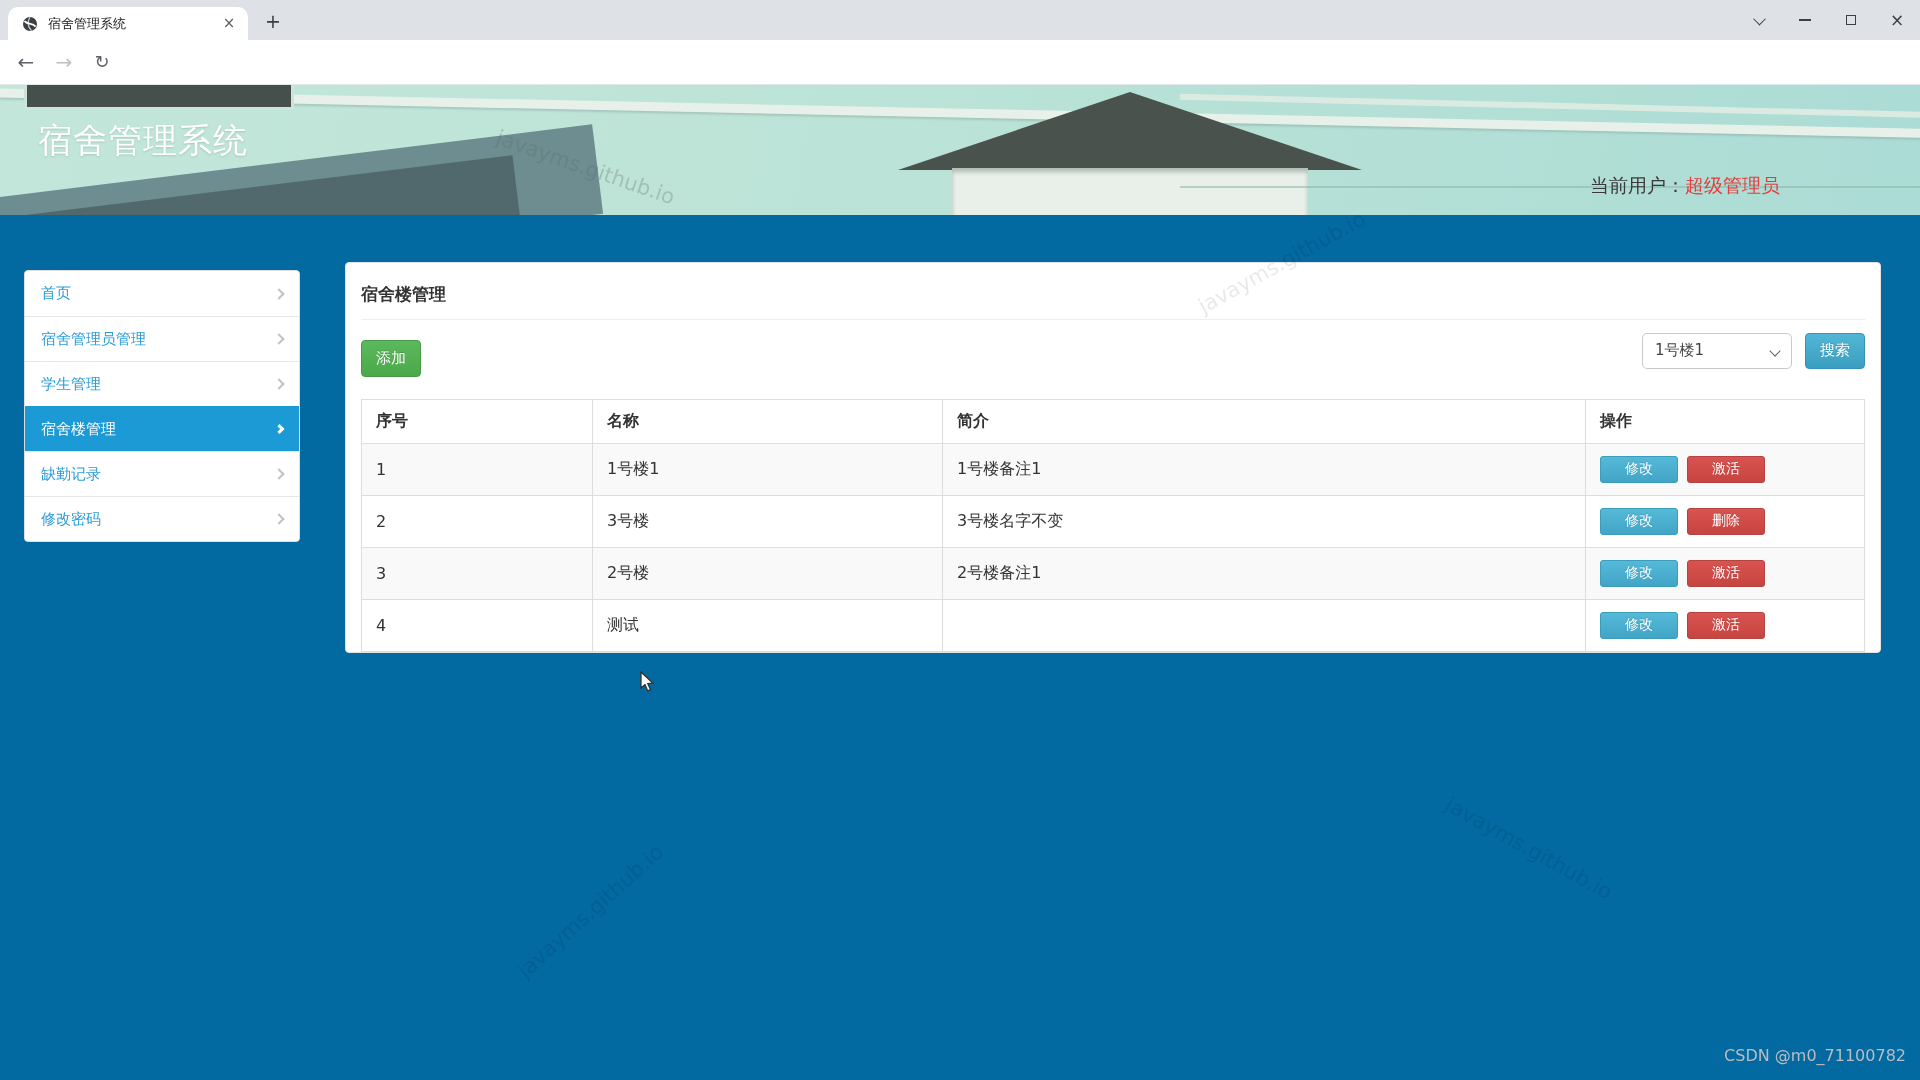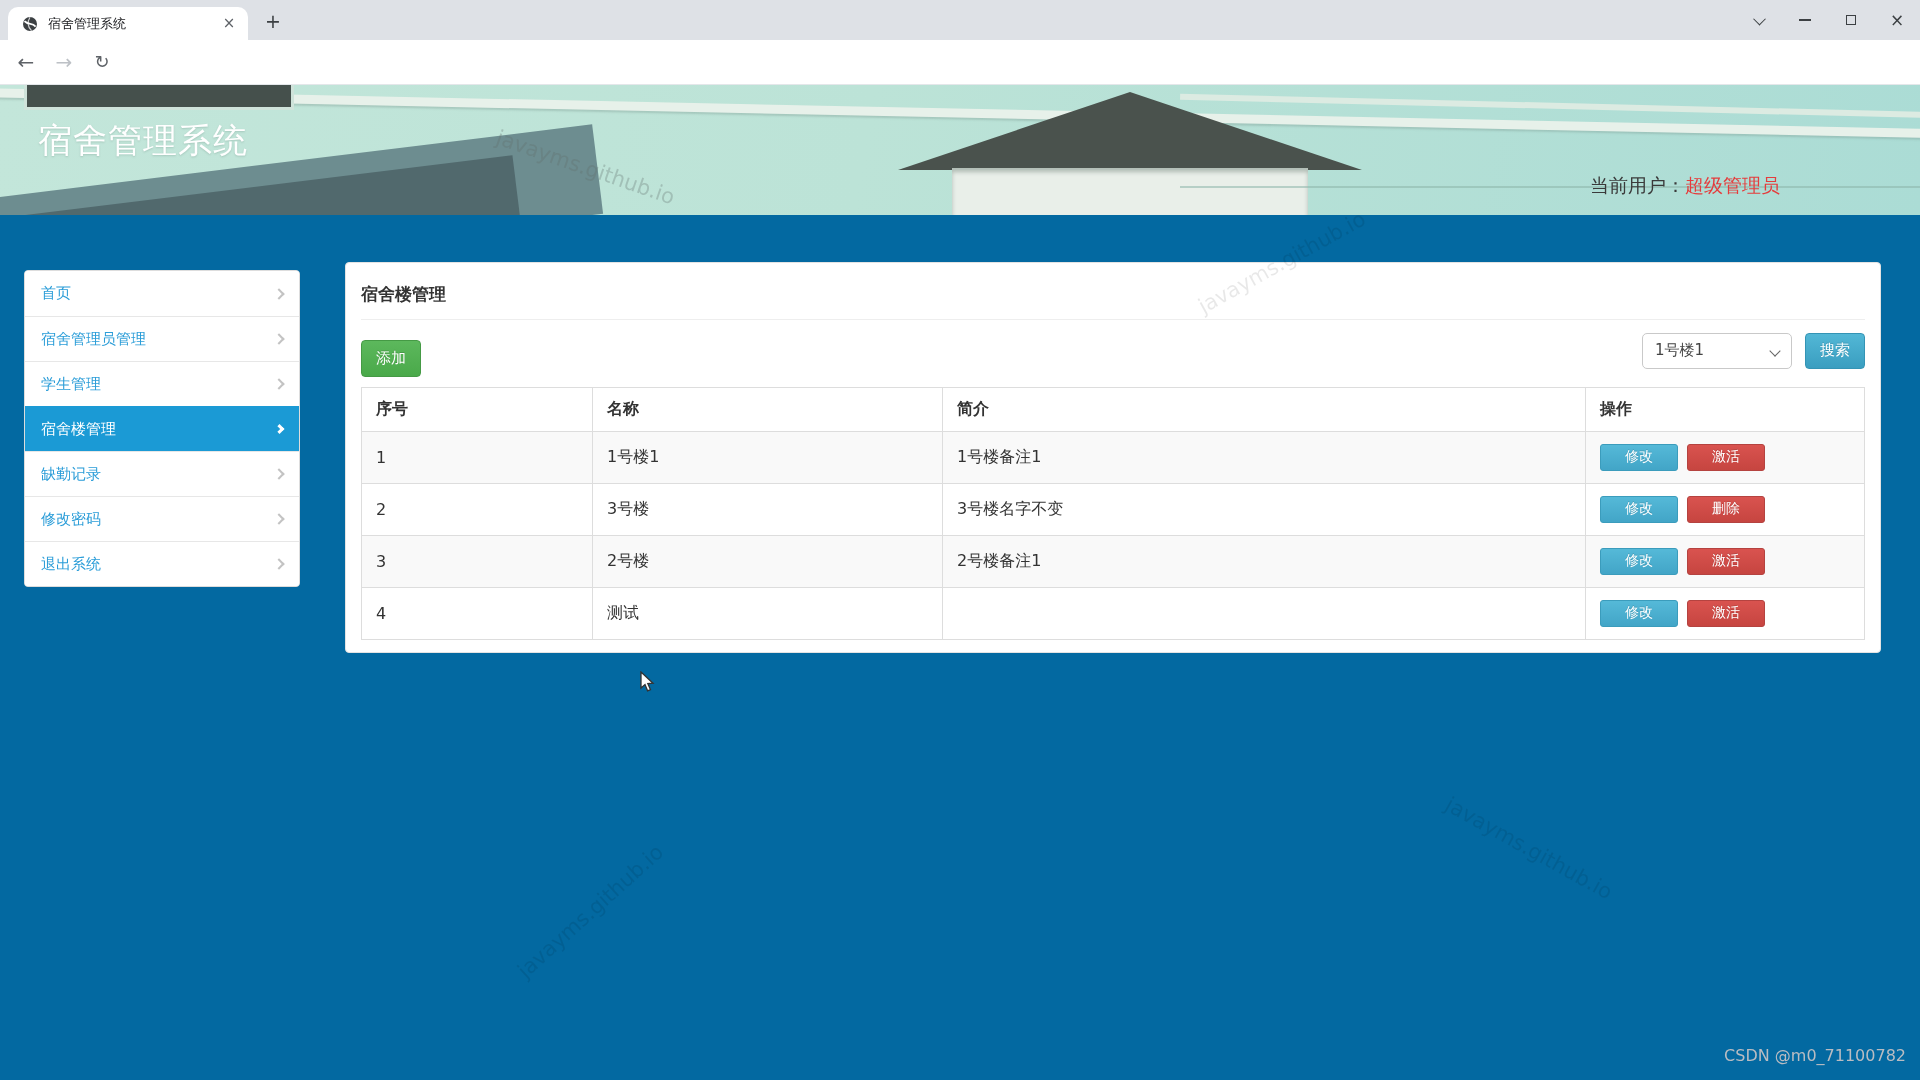--- a/index.html
+++ b/index.html
@@ -67,21 +67,21 @@
   .panel-heading { font-size:17px; font-weight:bold; color:#333; padding-top:5px; }
   .panel hr { border:none; border-top:1px solid #eee; margin:13px 0 0 0; }
   .controls { margin-top:12px; height:37px; display:flex; align-items:center; justify-content:space-between; }
   .btn { display:inline-flex; align-items:center; justify-content:center; color:#fff; border-radius:4px; cursor:pointer; white-space:nowrap; }
   .btn-add { height:37px; padding:0 14px; font-size:15px; background:linear-gradient(#5cb85c,#4aa94a); border:1px solid #459a45; text-shadow:0 -1px 0 rgba(0,0,0,.15);margin-top:16px; }
   .search-group { display:flex; align-items:center; gap:13px; }
   .sel { position:relative; width:150px; height:36px; border:1px solid #c9c9c9; border-radius:5px; background:#fff; display:flex; align-items:center; padding:0 30px 0 12px; font-size:15px; color:#444; cursor:pointer; }
   .sel-caret { position:absolute; right:12px; top:13px; width:8px; height:8px; border-right:1.8px solid #666; border-bottom:1.8px solid #666; transform:rotate(45deg); }
   .btn-search { height:36px; padding:0 14px; font-size:15px; background:linear-gradient(#52b7d6,#3a9ec0); border:1px solid #3494b5; text-shadow:0 -1px 0 rgba(0,0,0,.15);text-align:center; }
 
-  table.grid { margin-top:18px; width:100%; border-collapse:collapse; table-layout:fixed; }
+  table.grid { margin-top:30px; width:100%; border-collapse:collapse; table-layout:fixed; }
   .grid th, .grid td { border:1px solid #ddd; text-align:left; color:#333; overflow:hidden; }
   .grid th { font-size:16px; font-weight:bold; padding:11px 8px 11px 14px; background:#fff; }
   .grid td { font-size:16px; padding:12px 8px 12px 14px; height:49px; }
   .grid tbody tr:nth-child(odd) { background:#f9f9f9; }
   .col-no { width:231px; } .col-name { width:350px; } .col-desc { width:643px; } .col-ops { width:auto; }
   .act-btn { display:inline-block; padding:3px 24px 4px; font-size:14px; color:#fff; border-radius:3px; margin-right:9px; cursor:pointer; text-shadow:0 -1px 0 rgba(0,0,0,.15); }
   .act-info { background:linear-gradient(#55b9d8,#42a5c7); border:1px solid #3b9cbc; }
   .act-danger { background:linear-gradient(#d9534f,#c64540); border:1px solid #b54340; }
 
   
@@ -177,21 +177,20 @@
   </div>
 
   <nav class="sidebar">
     <ul>
         <li class="side-item"><span>首页</span><span class="chev"></span></li>
         <li class="side-item"><span>宿舍管理员管理</span><span class="chev"></span></li>
         <li class="side-item"><span>学生管理</span><span class="chev"></span></li>
         <li class="side-item active"><span>宿舍楼管理</span><span class="chev"></span></li>
         <li class="side-item"><span>缺勤记录</span><span class="chev"></span></li>
         <li class="side-item"><span>修改密码</span><span class="chev"></span></li>
-        <li class="side-item"><span>退出系统</span><span class="chev"></span></li>
       </ul>
   </nav>
 
   <section class="panel">
     <div class="panel-heading">宿舍楼管理</div>
     <hr>
     <div class="controls">
       <span class="btn btn-add">添加</span>
       <span class="search-group">
         <span class="sel">

